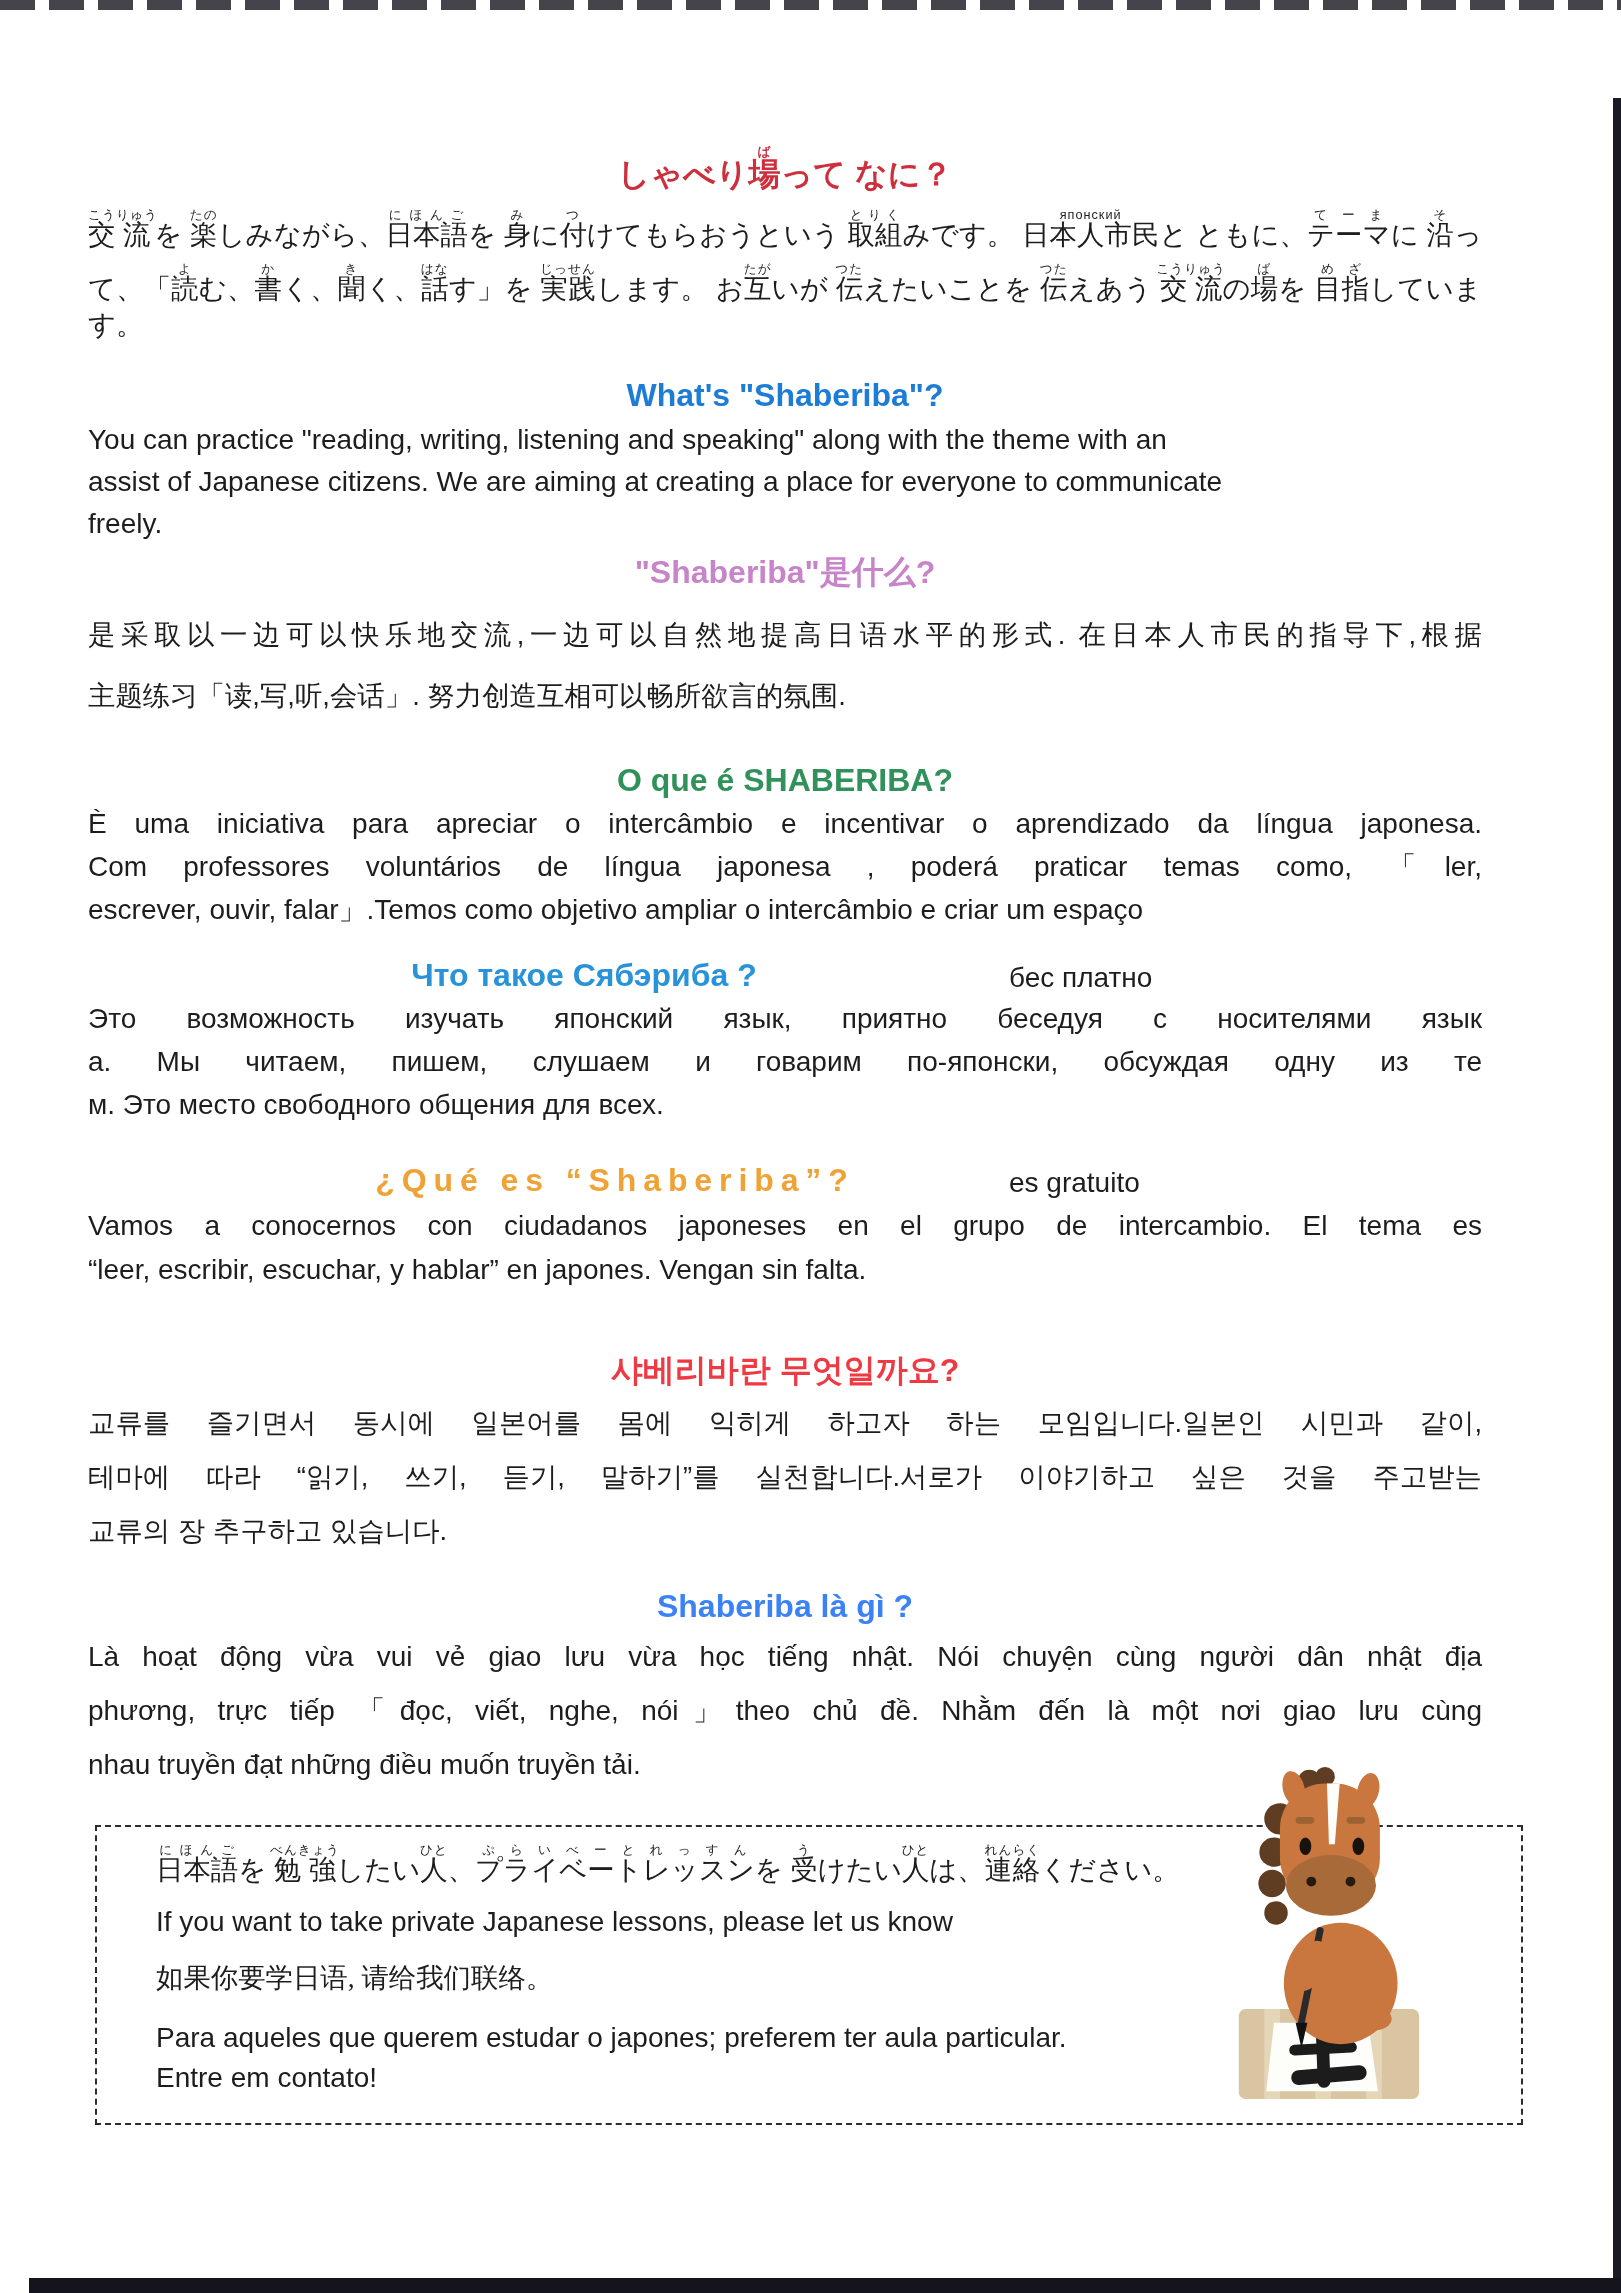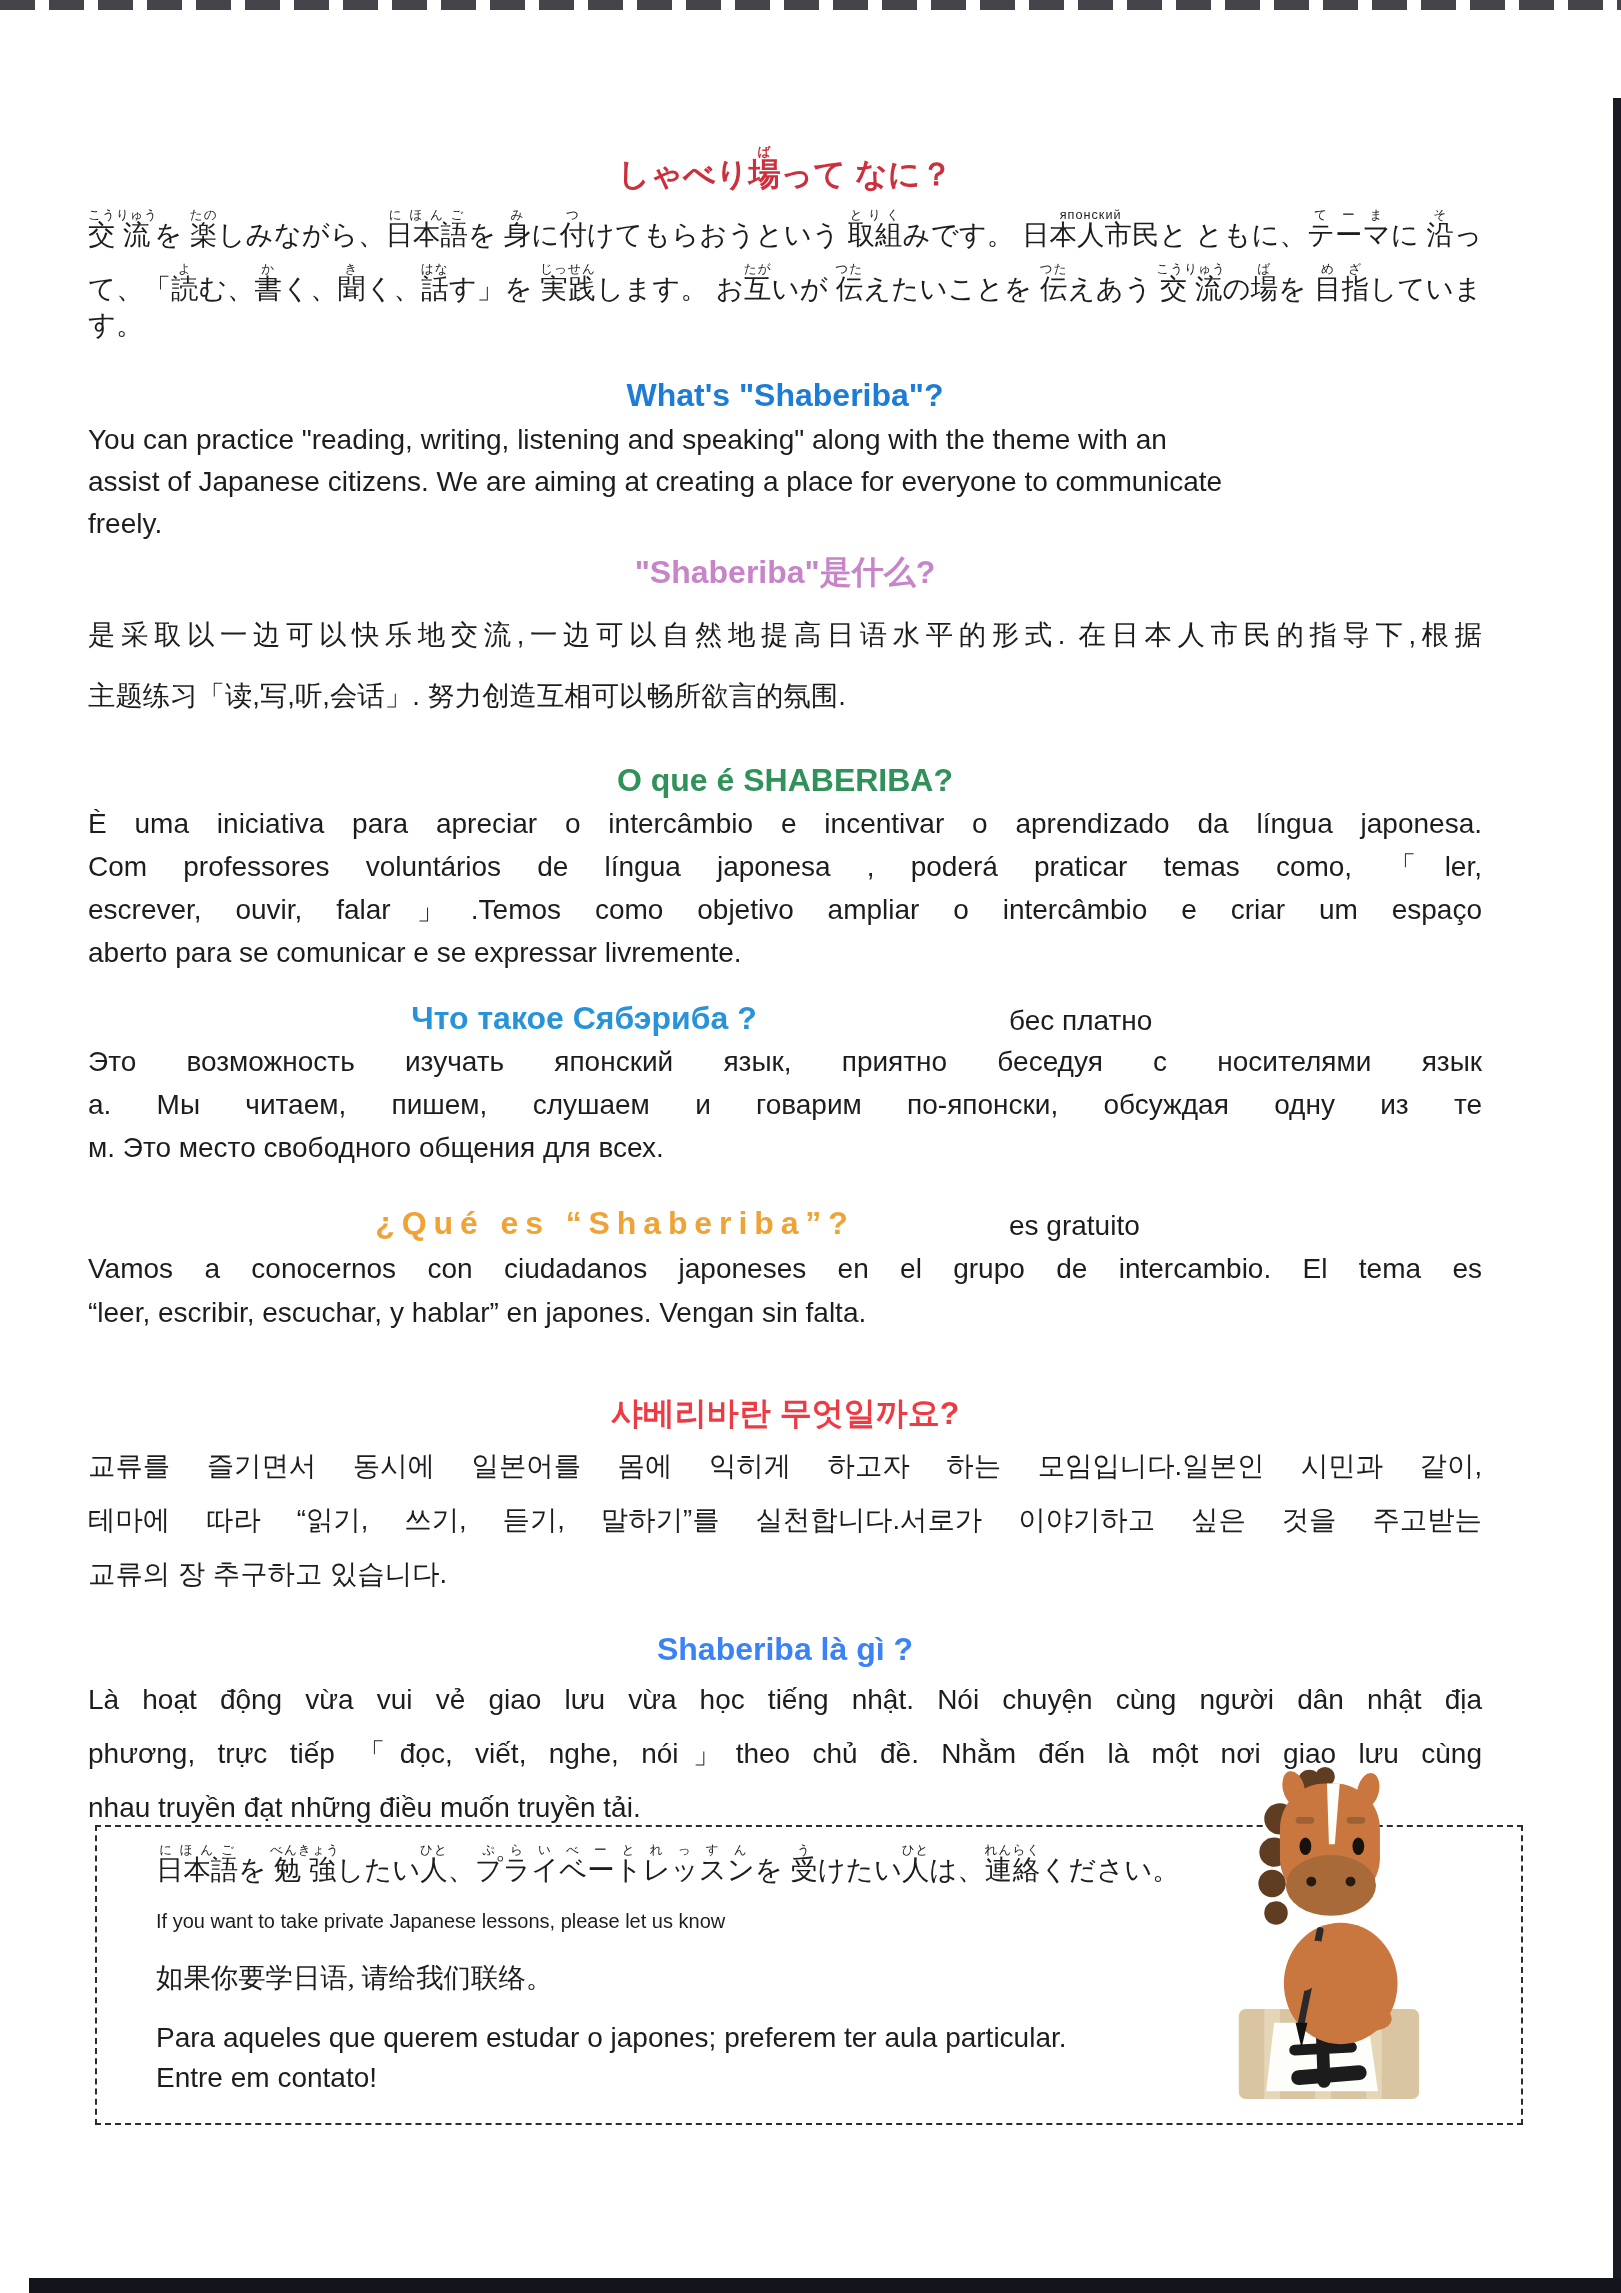--- a/index.html
+++ b/index.html
@@ -61,21 +61,21 @@
   .sec-korean     { margin-bottom:29px; }
   .sec-vietnamese .heading-row { margin-bottom:3.9px; }
   .sec-vietnamese .line { line-height:54px; }
 
   .contact-box {
     position:absolute; left:95px; top:1825px; width:1428px; height:300px;
     border:2.9px dashed #2c2c2c; box-sizing:border-box;
     padding:15.7px 39px 7.8px 59px;
   }
   .contact-box .cb-jp { font-size:27.4px; margin-bottom:9.8px; }
-  .contact-box .cb-en { font-size:20px; line-height:37px; margin-top:15.7px; }
+  .contact-box .cb-en { font-size:28px; line-height:37px; margin-top:15.7px; }
   .contact-box .cb-cn { font-size:27.4px; line-height:37px; margin-top:19.6px;font-family:Liberation Serif, serif; }
   .contact-box .cb-pt1{ font-size:28px; line-height:37px; margin-top:21.6px; }
   .contact-box .cb-pt2{ font-size:28px; line-height:37px; margin-top:3.9px; }
 
   .horse { position:absolute; left:1223px; top:1762px; width:206px; height:343px; }
 </style>
 </head>
 <body>
 
 <div class="page">
@@ -118,21 +118,20 @@
     </section>
 
     <section class="sec-portuguese">
       <div class="heading-row">
         <h2 class="heading" style="color: rgb(49, 145, 90);">O que é SHABERIBA?</h2>
       </div>
       <div class="body just">
           <div class="line">È uma iniciativa para apreciar o intercâmbio e incentivar o aprendizado da língua japonesa.</div>
           <div class="line">Com professores voluntários de língua japonesa , poderá praticar temas como, 「ler,</div>
           <div class="line">escrever, ouvir, falar」.Temos como objetivo ampliar o intercâmbio e criar um espaço</div>
-          <div class="line">aberto para se comunicar  e se expressar livremente.</div>
         </div>
     </section>
 
     <section class="sec-russian">
       <div class="heading-row">
         <h2 class="heading shift-ru" style="color: rgb(40, 147, 216);">Что такое Сябэриба ?</h2>
         <span class="side-note">бес платно</span>
       </div>
       <div class="body just">
           <div class="line">Это возможность изучать японский язык, приятно беседуя с носителями язык</div>

